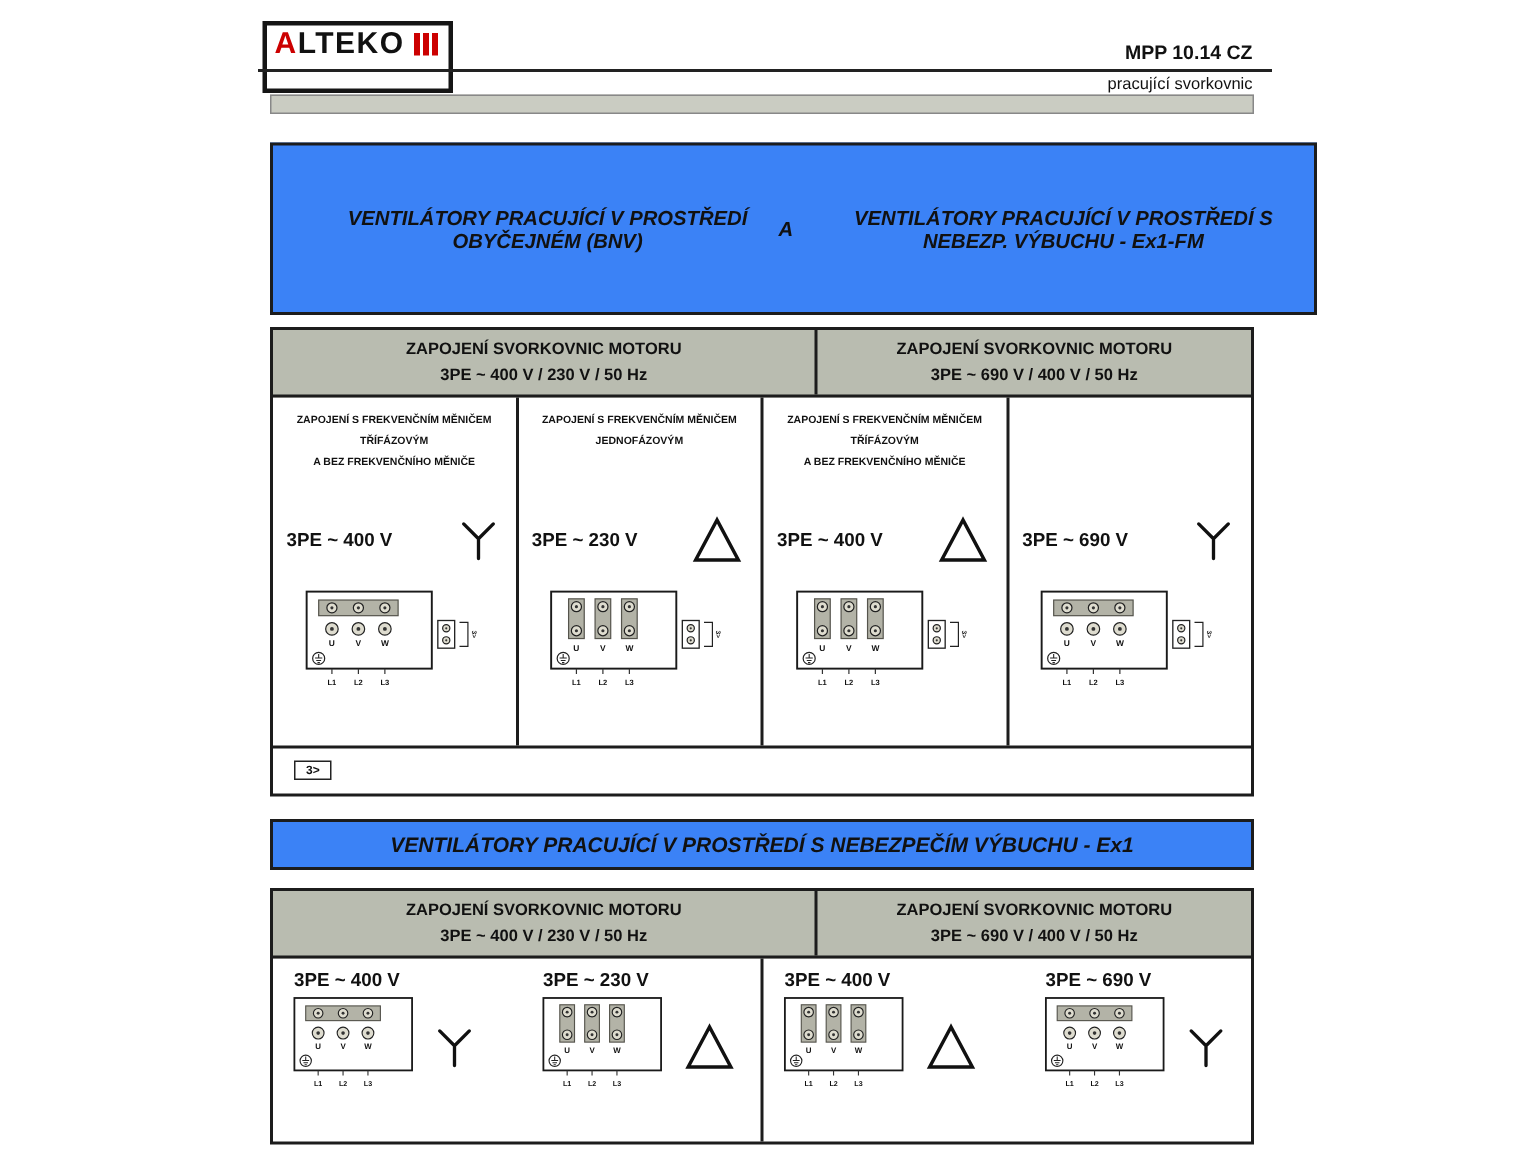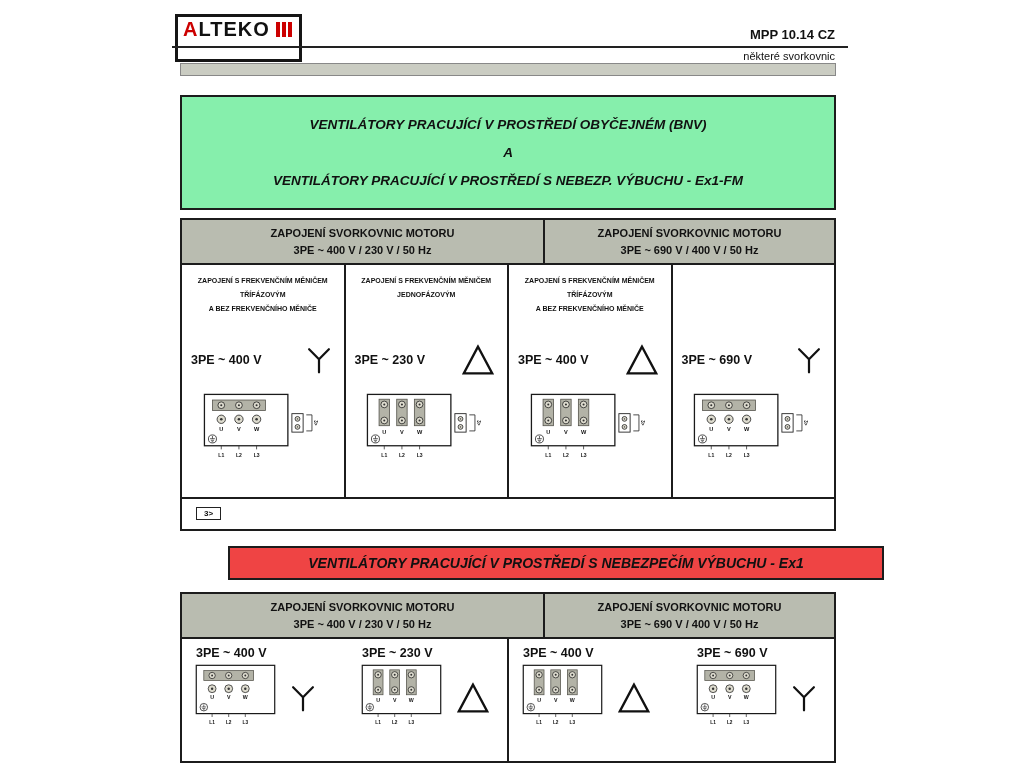--- a/index.html
+++ b/index.html
@@ -11,23 +11,23 @@
   .logo-text{font-weight:bold;font-size:20px;letter-spacing:1px;display:inline-block;line-height:1;}
   .logo-text::first-letter{color:#c00;}
   .logo-bars{display:inline-flex;align-items:center;}
   .logo-bars i{display:inline-block;width:4px;height:15px;background:#c00;margin-left:2px;}
   .doc-code{position:absolute;top:27px;right:189px;font-size:13px;font-weight:bold;margin-left:11px;}
   .header-rule{position:absolute;left:172px;top:46px;width:676px;height:2px;background:#222;}
   .subtitle{position:absolute;top:50px;right:189px;font-size:11px;}
   .gray-strip{position:absolute;left:180px;top:63px;width:654px;height:11px;background:#caccc2;border:1px solid #888;}
 
   
-  .s1-title{position:absolute;left:180px;top:95px;width:652px;height:111px;background:#86efac;border:2px solid #1c1c1c;
-    display:flex;flex-direction:column;justify-content:center;align-items:center;gap:13px;
-    font-weight:bold;font-style:italic;font-size:13.5px;text-align:center;}
+  .s1-title{position:absolute;left:180px;top:95px;width:652px;height:111px;background:#3b82f6;border:2px solid #1c1c1c;
+    display:flex;flex-direction:row;justify-content:center;align-items:center;gap:13px;
+    font-weight:bold;font-style:italic;font-size:13.5px;text-align:center;padding-left:42px;}
 
   
   .tbl{position:absolute;left:180px;width:652px;border:2px solid #1c1c1c;background:#fff;box-sizing:content-box;}
   .tbl1{top:218px;}
   .tbl2{top:592px;}
   .thead{display:flex;background:#b9bcb0;border-bottom:2px solid #1c1c1c;text-align:center;font-weight:bold;font-size:11px;}
   .hcell{flex:1;padding:5px 2px 4px;line-height:1.55;margin-left:36px;}
   .hcell.hr{border-left:2px solid #1c1c1c;}
 
   .tbody1{display:flex;height:232px;}
@@ -37,22 +37,22 @@
   .voltrow{display:flex;align-items:center;justify-content:space-between;padding:0 11px 0 9px;height:44px;}
   .volt{font-weight:bold;font-size:12.5px;white-space:nowrap;}
   .sym{display:inline-flex;align-items:center;}
   .diag{display:flex;justify-content:center;margin-top:10px;}
 
   .noterow{display:flex;gap:12px;border-top:2px solid #1c1c1c;padding:8px 8px 9px 14px;align-items:flex-start;}
   .marker{border:1.2px solid #222;font-size:8px;font-weight:bold;padding:0 7px;line-height:11px;display:inline-block;}
   .notelines{font-size:7.6px;font-weight:bold;line-height:1.7;}
 
   
-  .s2-title{position:absolute;left:180px;top:546px;width:652px;height:30px;background:#ef4444;border:2px solid #1c1c1c;
-    display:flex;align-items:center;justify-content:center;font-weight:bold;font-style:italic;font-size:14px;margin-left:48px;}
+  .s2-title{position:absolute;left:180px;top:546px;width:652px;height:30px;background:#3b82f6;border:2px solid #1c1c1c;
+    display:flex;align-items:center;justify-content:center;font-weight:bold;font-style:italic;font-size:14px;}
   .tbody2{display:flex;height:122px;}
   .half{flex:1;display:flex;justify-content:space-between;padding:5px 16px 2px 12px;min-width:0;}
   .half.hr{border-left:2px solid #1c1c1c;}
   .grp{display:flex;flex-direction:column;}
   .gvolt{margin:2px 0 3px 2px;font-weight:bold;font-size:12.5px;white-space:nowrap;}
   .grow{display:flex;align-items:center;gap:9px;}
 </style>
 </head>
 <body>
 
@@ -61,21 +61,21 @@
   <div class="logo">
     <span class="logo-text">ALTEKO</span>
     <span class="logo-bars">
         <i></i>
         <i></i>
         <i></i>
       </span>
   </div>
   <div class="doc-code">MPP 10.14 CZ</div>
   <div class="header-rule"></div>
-  <div class="subtitle">některé svorkovnic</div>
+  <div class="subtitle">pracující svorkovnic</div>
   <div class="gray-strip"></div>
 
   <div class="s1-title">
     <div>VENTILÁTORY PRACUJÍCÍ V PROSTŘEDÍ OBYČEJNÉM (BNV)</div>
     <div>A</div>
     <div>VENTILÁTORY PRACUJÍCÍ V PROSTŘEDÍ S NEBEZP. VÝBUCHU - Ex1-FM</div>
   </div>
 
   <div class="tbl tbl1">
     <div class="thead">

